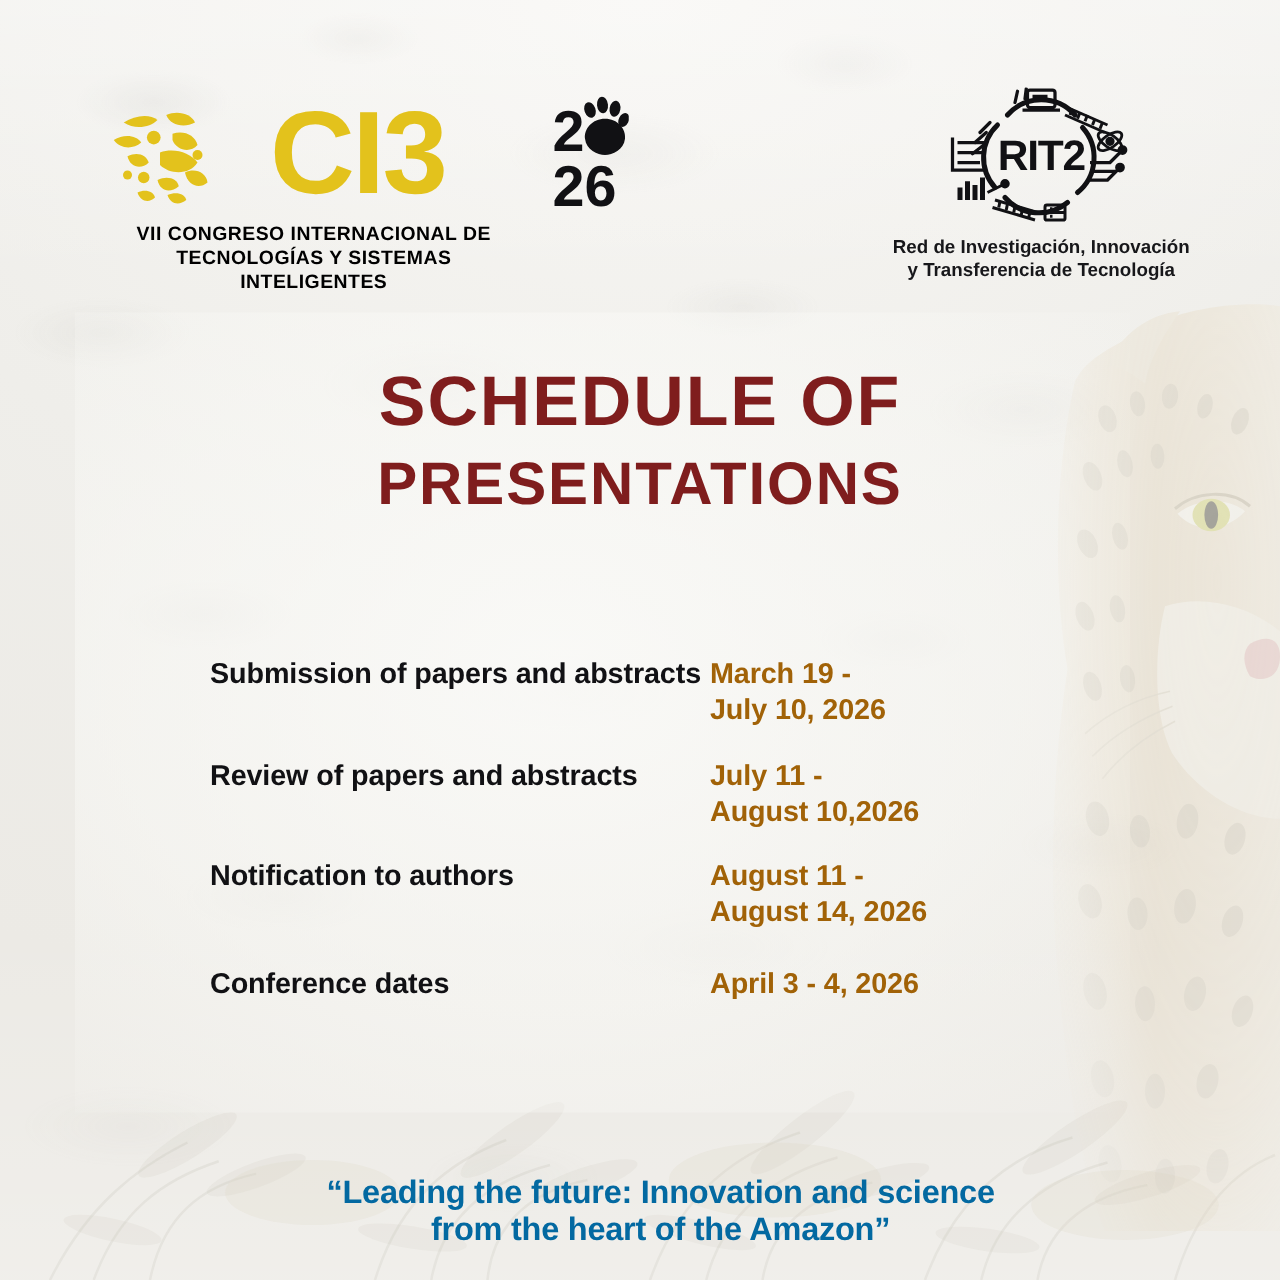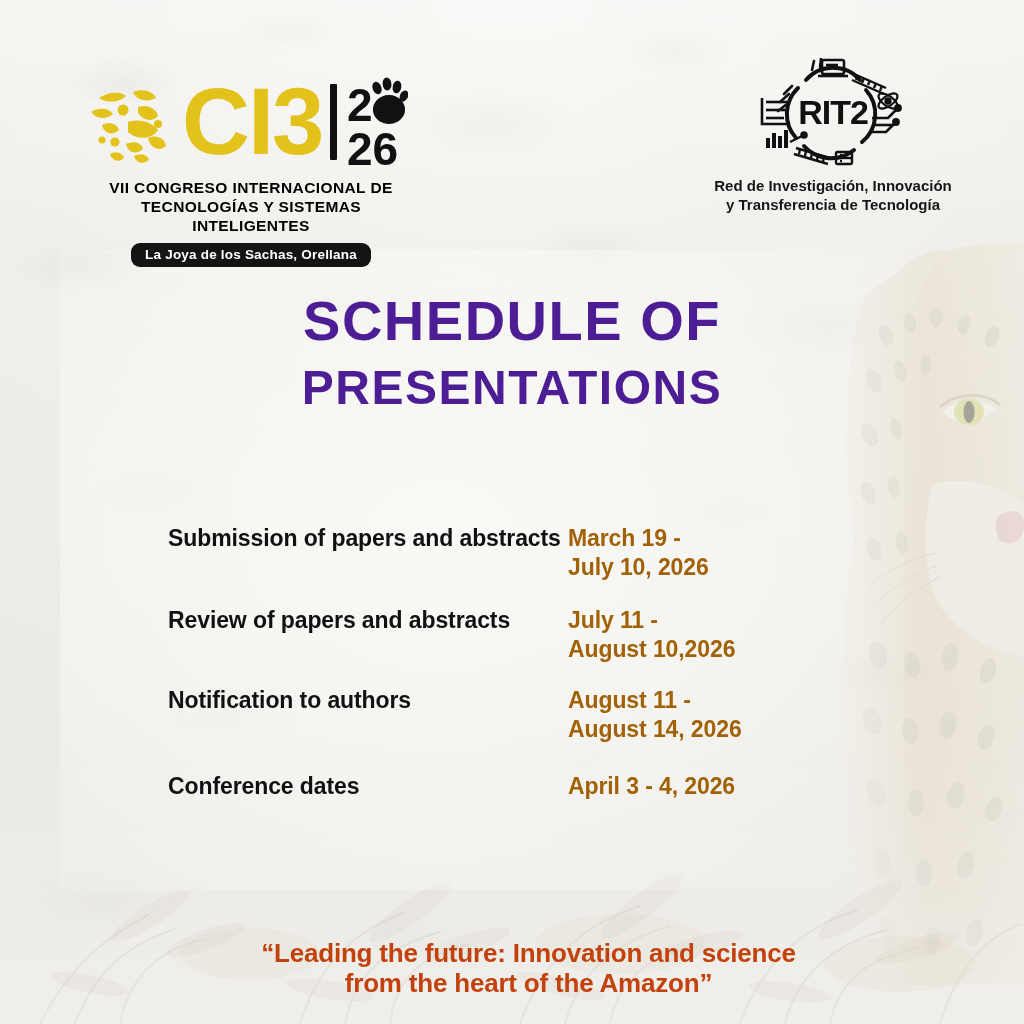--- a/index.html
+++ b/index.html
@@ -63,21 +63,21 @@
   
   .jaguar{
     position:absolute;right:0;top:185px;width:200px;height:800px;
     opacity:.42;
   }
 
   
   .header{position:absolute;left:0;top:0;width:1024px;height:260px;}
 
   .ci3-logo{position:absolute;left:86px;top:72px;width:350px;height:180px;}
-  .ci3-row{display:flex;align-items:center;height:100px;}
+  .ci3-row{display:flex;align-items:center;height:100px;gap:34px;}
   .ci3-spots{width:92px;height:92px;flex:0 0 auto;}
   .ci3-word{
     font-family:"Liberation Sans", sans-serif;
     font-size:94px;line-height:92px;font-weight:bold;
     color:#E3C21C;letter-spacing:-2px;
     margin-left:4px;
   }
   .ci3-bar{width:7px;height:76px;background:#111;margin:0 9px 0 8px;border-radius:1px;}
   .ci3-year{width:62px;height:90px;flex:0 0 auto;}
   .ci3-sub{
@@ -89,31 +89,31 @@
   .ci3-badge{
     margin:8px auto 0;
     display:inline-block;
     background:#141414;color:#ffffff;
     font-size:13.5px;font-weight:600;letter-spacing:.2px;
     padding:4px 14px 5px;border-radius:9px;
     white-space:nowrap;
   }
   .ci3-badge-wrap{width:330px;text-align:center;}
 
-  .rit2-logo{position:absolute;left:688px;top:58px;width:290px;height:170px;text-align:center;}
+  .rit2-logo{position:absolute;left:688px;top:70px;width:290px;height:170px;text-align:center;}
   .rit2-mark{width:158px;height:112px;margin:0 auto;display:block;}
   .rit2-sub{
     margin-top:6px;
     font-size:15px;line-height:19px;font-weight:bold;color:#17171a;
   }
 
   
   .title{
     position:absolute;left:0;right:0;top:292px;text-align:center;
-    color:#4c1d95;
+    color:#7f1d1d;
   }
   .title-l1{
     font-size:56px;line-height:58px;font-weight:bold;letter-spacing:1.5px;
   }
   .title-l2{
     font-size:48px;line-height:72px;font-weight:bold;letter-spacing:1.5px;
     margin-top:2px;
   }
 
   
@@ -130,21 +130,21 @@
     letter-spacing:-.1px;
     white-space:pre-line;
   }
   .srow-0{margin-bottom:24px;}
   .srow-1{margin-bottom:22px;}
   .srow-2{margin-bottom:28px;}
 
   
   .tagline{
     position:absolute;left:0;right:0;top:938px;text-align:center;
-    color:#c2410c;font-size:26px;line-height:30px;font-weight:bold;
+    color:#0369a1;font-size:26px;line-height:30px;font-weight:bold;
     letter-spacing:-.2px;white-space:pre-line;margin-left:33px;
   }
 </style>
 </head>
 <body>
 
 <div id="poster">
 
   <div class="bg-base"></div>
   <div class="bg-noise"></div>
@@ -306,23 +306,20 @@
 
           <text x="1" y="88" font-family="'Liberation Sans',sans-serif" font-size="46" font-weight="bold" fill="#111114">26</text>
         </svg>
       </div>
 
       <div class="ci3-sub">
         <div>VII CONGRESO INTERNACIONAL DE</div>
         <div>TECNOLOGÍAS Y SISTEMAS INTELIGENTES</div>
       </div>
 
-      <div class="ci3-badge-wrap">
-        <span class="ci3-badge">La Joya de los Sachas, Orellana</span>
-      </div>
     </div>
 
     <div class="rit2-logo">
       <svg class="rit2-mark" viewBox="0 0 158 112" aria-hidden="true">
         <g stroke="#111114" fill="none" stroke-width="3" stroke-linecap="round">
 
           <path d="M52 22 A36 36 0 0 1 106 22" stroke-width="4"></path>
           <path d="M112 32 A36 36 0 0 1 108 84" stroke-width="4"></path>
           <path d="M100 92 A36 36 0 0 1 50 88" stroke-width="4"></path>
           <path d="M42 80 A36 36 0 0 1 44 30" stroke-width="4"></path>

